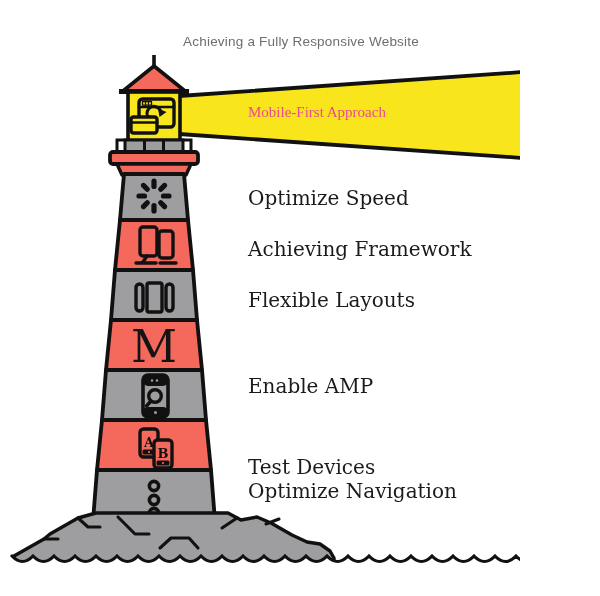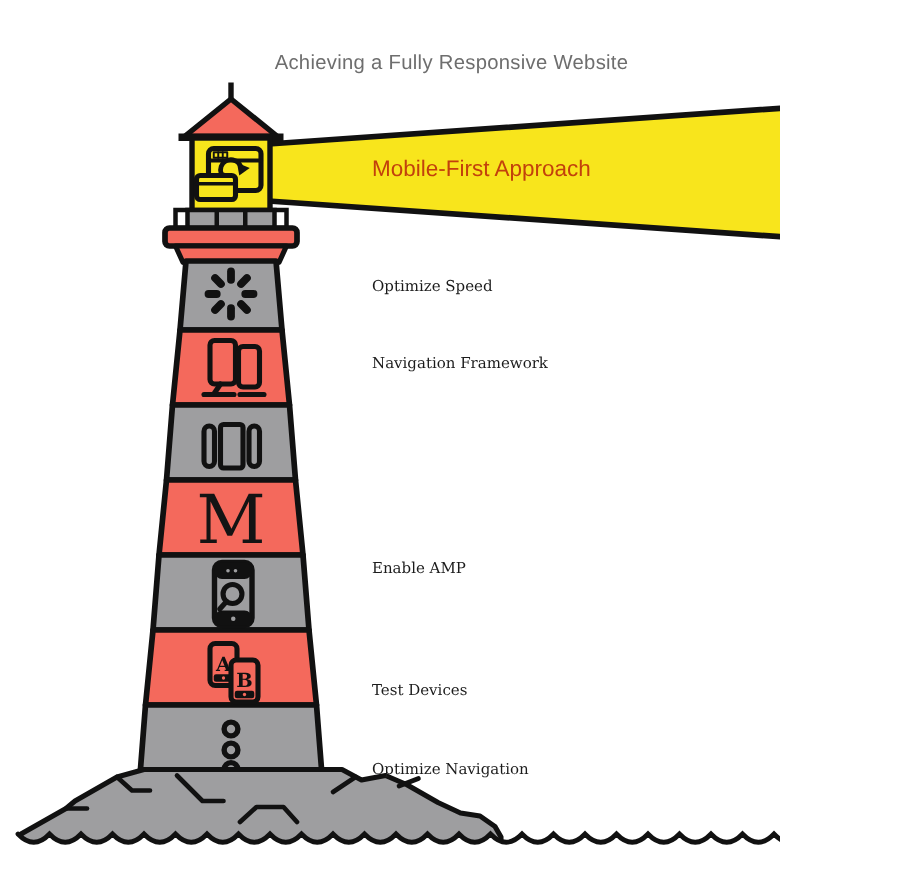--- a/index.html
+++ b/index.html
@@ -1,23 +1,23 @@
 <!DOCTYPE html>
 <html><head>
 <meta charset="utf-8">
 <style>
   html,body{margin:0;padding:0;background:#ffffff;}
   .stage{position:relative;width:520px;height:596px;background:#ffffff;overflow:hidden;
          font-family:"Liberation Sans",sans-serif;}
   .title{position:absolute;left:120px;top:34px;width:362px;text-align:center;
          font-size:13.5px;color:#6e6e6e;letter-spacing:.2px;}
-  .beam-label{position:absolute;left:248px;top:104px;font-family:Liberation Sans, sans-serif;
-         font-size:15px;color:#c2410c;white-space:nowrap;}
+  .beam-label{position:absolute;left:248px;top:104px;font-family:Liberation Serif, serif;
+         font-size:15px;color:#ec4899;white-space:nowrap;}
   .step-label{position:absolute;left:248px;font-family:"DejaVu Serif",serif;
-         font-size:10px;color:#1b1b1b;white-space:nowrap;}
+         font-size:20px;color:#1b1b1b;white-space:nowrap;}
   svg.scene{position:absolute;left:0;top:0;}
 </style>
 </head>
 <body>
 
 <div class="stage">
 
   <div class="title">Achieving a Fully Responsive Website</div>
 
   <svg class="scene" width="600" height="596" viewBox="0 0 600 596">
@@ -122,18 +122,19 @@
       <path d="M266,524 l13,-5"></path>
     </g>
 
     <path fill="#ffffff" stroke="none" d="M12,556 q10.5,11 21,0 q10.5,11 21,0 q10.5,11 21,0 q10.5,11 21,0 q10.5,11 21,0 q10.5,11 21,0 q10.5,11 21,0 q10.5,11 21,0 q10.5,11 21,0 q10.5,11 21,0 q10.5,11 21,0 q10.5,11 21,0 q10.5,11 21,0 q10.5,11 21,0 q10.5,11 21,0 q10.5,11 21,0 q10.5,11 21,0 q10.5,11 21,0 q10.5,11 21,0 q10.5,11 21,0 q10.5,11 21,0 q10.5,11 21,0 q10.5,11 21,0 q10.5,11 21,0 q10.5,11 21,0 q10.5,11 21,0 q10.5,11 21,0 L579,584 L12,584 Z"></path>
     <path fill="none" stroke="#111" stroke-width="3.2" stroke-linecap="round" d="M12,556 q10.5,11 21,0 q10.5,11 21,0 q10.5,11 21,0 q10.5,11 21,0 q10.5,11 21,0 q10.5,11 21,0 q10.5,11 21,0 q10.5,11 21,0 q10.5,11 21,0 q10.5,11 21,0 q10.5,11 21,0 q10.5,11 21,0 q10.5,11 21,0 q10.5,11 21,0 q10.5,11 21,0 q10.5,11 21,0 q10.5,11 21,0 q10.5,11 21,0 q10.5,11 21,0 q10.5,11 21,0 q10.5,11 21,0 q10.5,11 21,0 q10.5,11 21,0 q10.5,11 21,0 q10.5,11 21,0 q10.5,11 21,0 q10.5,11 21,0 "></path>
   </svg>
 
   <div class="beam-label">Mobile-First Approach</div>
 
   <div class="step-label" style="top:186px">Optimize Speed</div>
-  <div class="step-label" style="top:237px">Navigation Framework</div>
+  <div class="step-label" style="top:237px">Achieving Framework</div>
+  <div class="step-label" style="top:288px">Flexible Layouts</div>
   <div class="step-label" style="top:374px">Enable AMP</div>
   <div class="step-label" style="top:455px">Test Devices</div>
-  <div class="step-label" style="top:508px">Optimize Navigation</div>
+  <div class="step-label" style="top:479px">Optimize Navigation</div>
 
 </div>
 
 </body></html>

